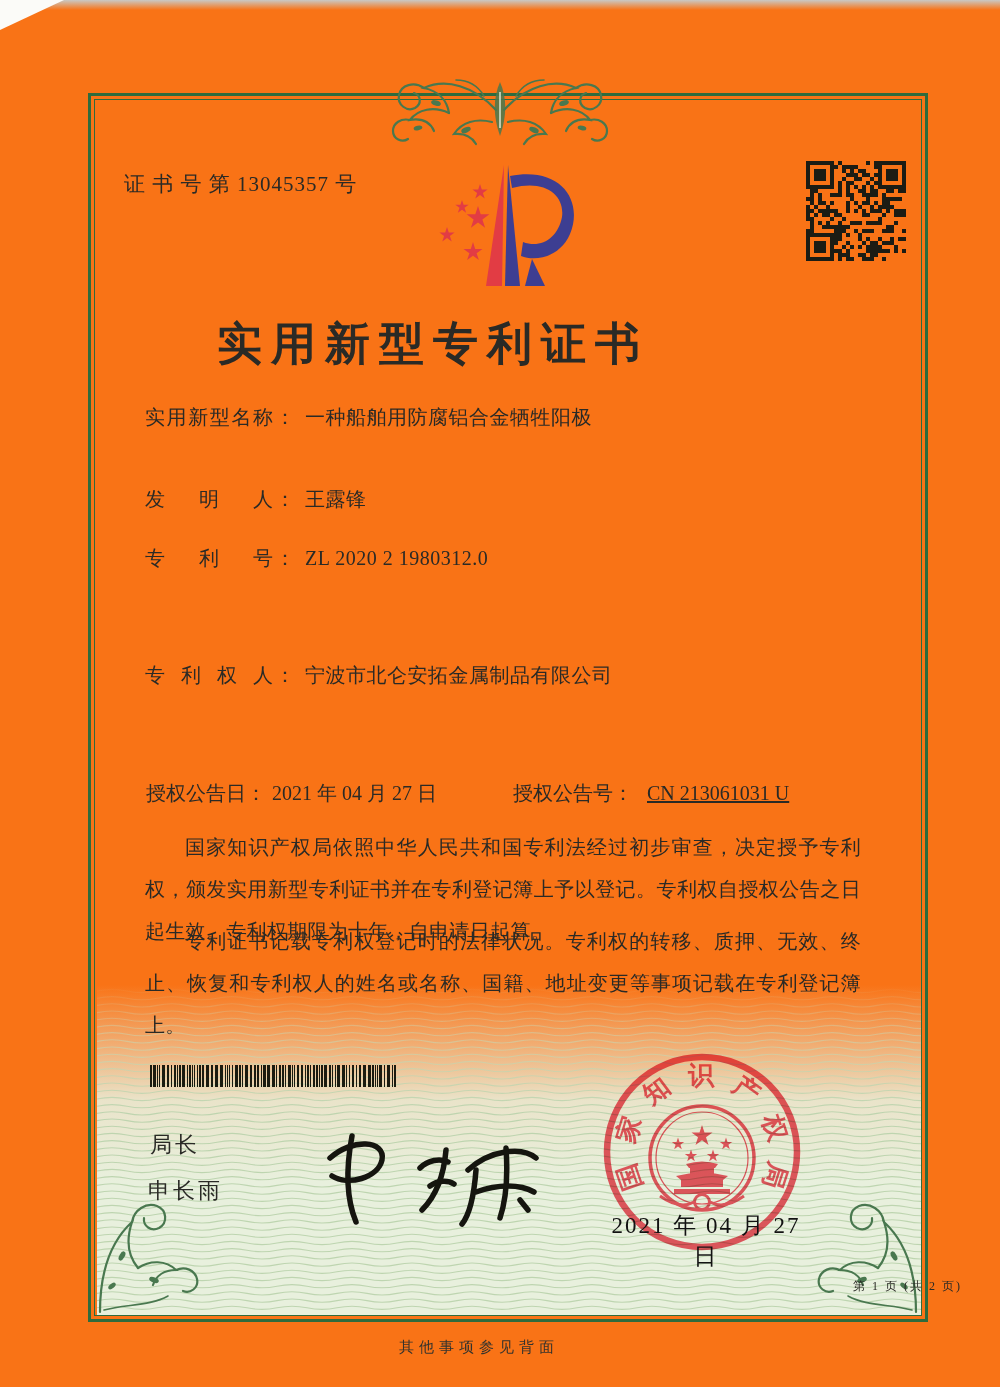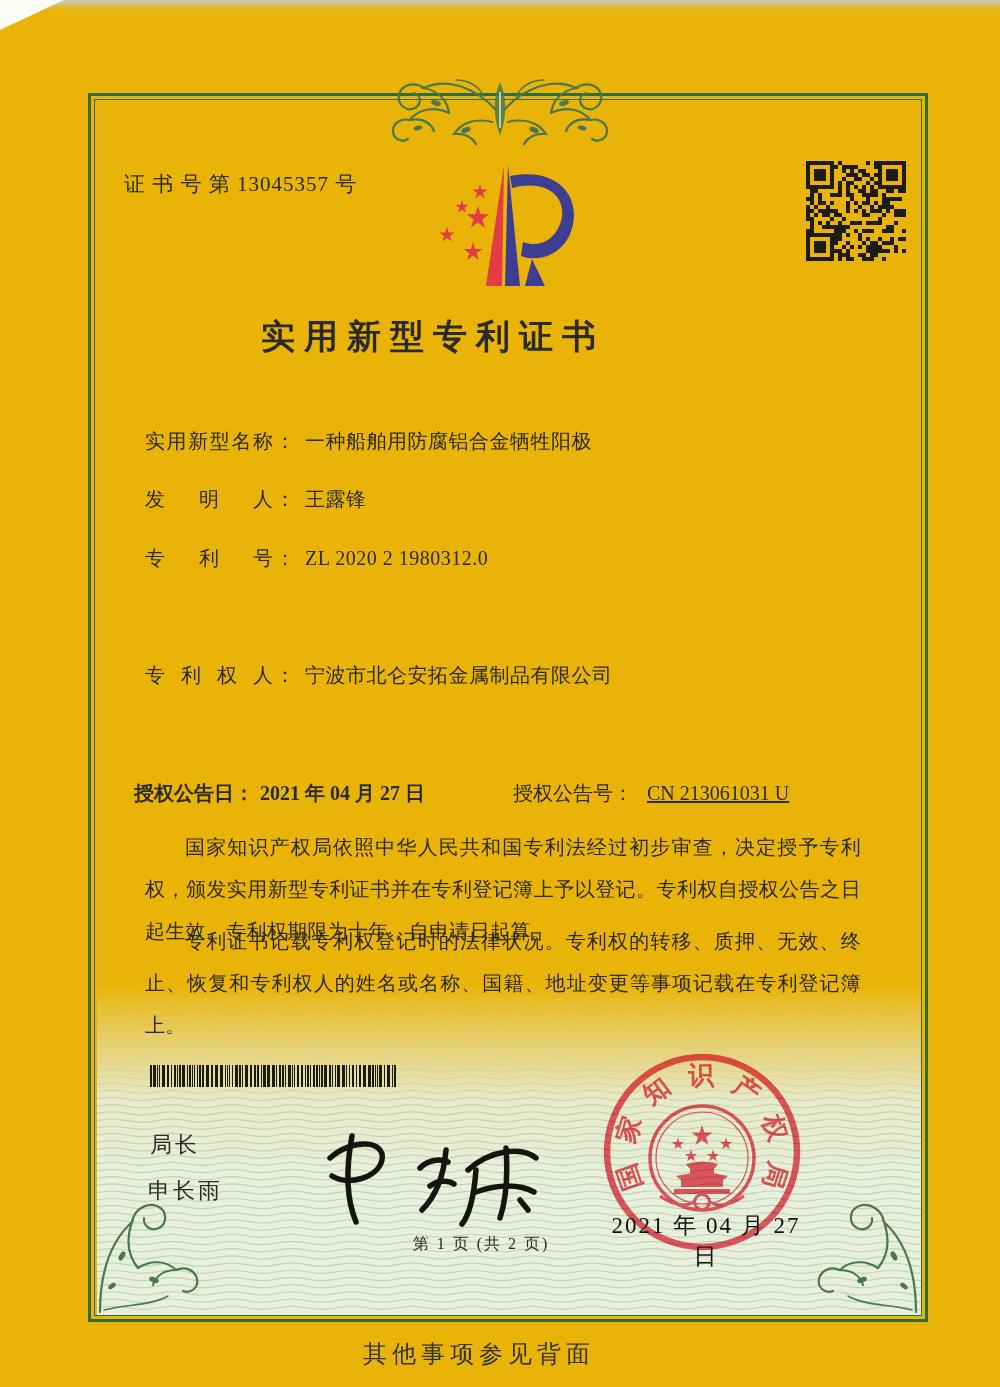--- a/index.html
+++ b/index.html
@@ -1,45 +1,45 @@
 <!DOCTYPE html>
 <html><head>
 <meta charset="utf-8">
 <style>
   html,body{margin:0;padding:0;background:#e9e7df;}
   .page{position:relative;width:1000px;height:1387px;overflow:hidden;
-        background:#eab308;
+        background:#f97316;
         font-family:"Liberation Serif","DejaVu Serif",serif;color:#2a2a26;}
   .scan-top{position:absolute;left:0;top:0;width:1000px;height:10px;
         background:linear-gradient(180deg,#c9c9c4,rgba(249,244,225,0));}
   .scan-corner{position:absolute;left:0;top:0;width:0;height:0;
         border-top:30px solid #fbfbf8;border-right:64px solid transparent;}
   .green-zone{position:absolute;left:97px;top:985px;width:824px;height:330px;
         background:linear-gradient(180deg,rgba(232,240,221,0) 0%,rgba(232,240,221,.9) 35%,#e8f0dd 60%,#e8f0dd 100%);}
   .frame{position:absolute;left:88px;top:93px;width:834px;height:1223px;
         border:3px solid #2f6b3d;}
   .frame-inner{position:absolute;left:3px;top:3px;right:3px;bottom:3px;
         border:1.5px solid #2f6b3d;}
   .abs{position:absolute;}
   .cert-no{left:124px;top:170px;font-size:21px;letter-spacing:1px;}
-  .title{left:0;top:314px;width:866px;text-align:center;font-size:34px;
+  .title{left:0;top:314px;width:866px;text-align:center;font-size:45px;
         font-weight:700;letter-spacing:9px;}
   .frow{left:145px;width:740px;font-size:20px;white-space:nowrap;}
   .flabel{display:inline-block;width:128px;text-align:justify;text-align-last:justify;
         -moz-text-align-last:justify;vertical-align:bottom;}
   .fcolon{display:inline-block;margin:0 2px 0 2px;}
   .fvalue{display:inline-block;margin-left:8px;letter-spacing:.5px;}
   .grant-group{position:absolute;top:0;font-size:20px;white-space:nowrap;}
   .para{left:145px;width:716px;font-size:20px;line-height:42px;
         text-align:justify;text-indent:2em;letter-spacing:.3px;}
   .signer{left:150px;font-size:22px;letter-spacing:3px;}
   .seal-date{left:600px;top:1210px;width:212px;text-align:center;font-size:23px;
         letter-spacing:2px;color:#121212;z-index:6;}
-  .pagination{left:0;top:1234px;width:962px;text-align:center;font-size:16px;letter-spacing:2px;}
-  .footer-note{left:0;top:1338px;width:958px;text-align:center;font-size:24px;letter-spacing:5px;color:#33332e;}
+  .pagination{left:0;top:1278px;width:962px;text-align:right;font-size:12px;letter-spacing:2px;}
+  .footer-note{left:0;top:1338px;width:958px;text-align:center;font-size:15px;letter-spacing:5px;color:#33332e;}
   .seal-svg{mix-blend-mode:multiply;opacity:.93;z-index:5;}
   .deco{color:#49784f;}
   svg{display:block;}
 </style>
 </head>
 <body>
 
 <div class="page">
 
   <div class="scan-top"></div>
@@ -463,35 +463,35 @@
       <rect x="40" y="96" width="4" height="4" fill="#1c1c14"></rect>
       <rect x="44" y="96" width="4" height="4" fill="#1c1c14"></rect>
       <rect x="56" y="96" width="4" height="4" fill="#1c1c14"></rect>
       <rect x="60" y="96" width="4" height="4" fill="#1c1c14"></rect>
       <rect x="64" y="96" width="4" height="4" fill="#1c1c14"></rect>
       <rect x="76" y="96" width="4" height="4" fill="#1c1c14"></rect>
     </svg>
 
   <div class="abs title">实用新型专利证书</div>
 
-  <div class="abs frow" style="top:428px;font-family:Liberation Mono, monospace;">
+  <div class="abs frow" style="top:404px;font-family:Liberation Mono, monospace;">
     <span class="flabel">实用新型名称</span><span class="fcolon">：</span><span class="fvalue">一种船舶用防腐铝合金牺牲阳极</span>
   </div>
   <div class="abs frow" style="top:486px;">
     <span class="flabel">发明人</span><span class="fcolon">：</span><span class="fvalue">王露锋</span>
   </div>
   <div class="abs frow" style="top:545px;">
     <span class="flabel">专利号</span><span class="fcolon">：</span><span class="fvalue">ZL 2020 2 1980312.0</span>
   </div>
   <div class="abs frow" style="top:662px;">
     <span class="flabel">专利权人</span><span class="fcolon">：</span><span class="fvalue">宁波市北仑安拓金属制品有限公司</span>
   </div>
 
   <div class="abs" style="left:0;top:780px;width:1000px;height:30px;">
-    <span class="grant-group" style="left:134px;font-weight:bold;">
+    <span class="grant-group" style="left:146px;">
       <span>授权公告日</span><span>：</span><span style="margin-left:6px;">2021 年 04 月 27 日</span>
     </span>
     <span class="grant-group" style="left:513px;">
       <span>授权公告号</span><span>：</span><span style="margin-left:14px;text-decoration:underline;">CN 213061031 U</span>
     </span>
   </div>
 
   <div class="abs para" style="top:826px;">国家知识产权局依照中华人民共和国专利法经过初步审查，决定授予专利权，颁发实用新型专利证书并在专利登记簿上予以登记。专利权自授权公告之日起生效。专利权期限为十年，自申请日起算。</div>
   <div class="abs para" style="top:920px;">专利证书记载专利权登记时的法律状况。专利权的转移、质押、无效、终止、恢复和专利权人的姓名或名称、国籍、地址变更等事项记载在专利登记簿上。</div>
 

